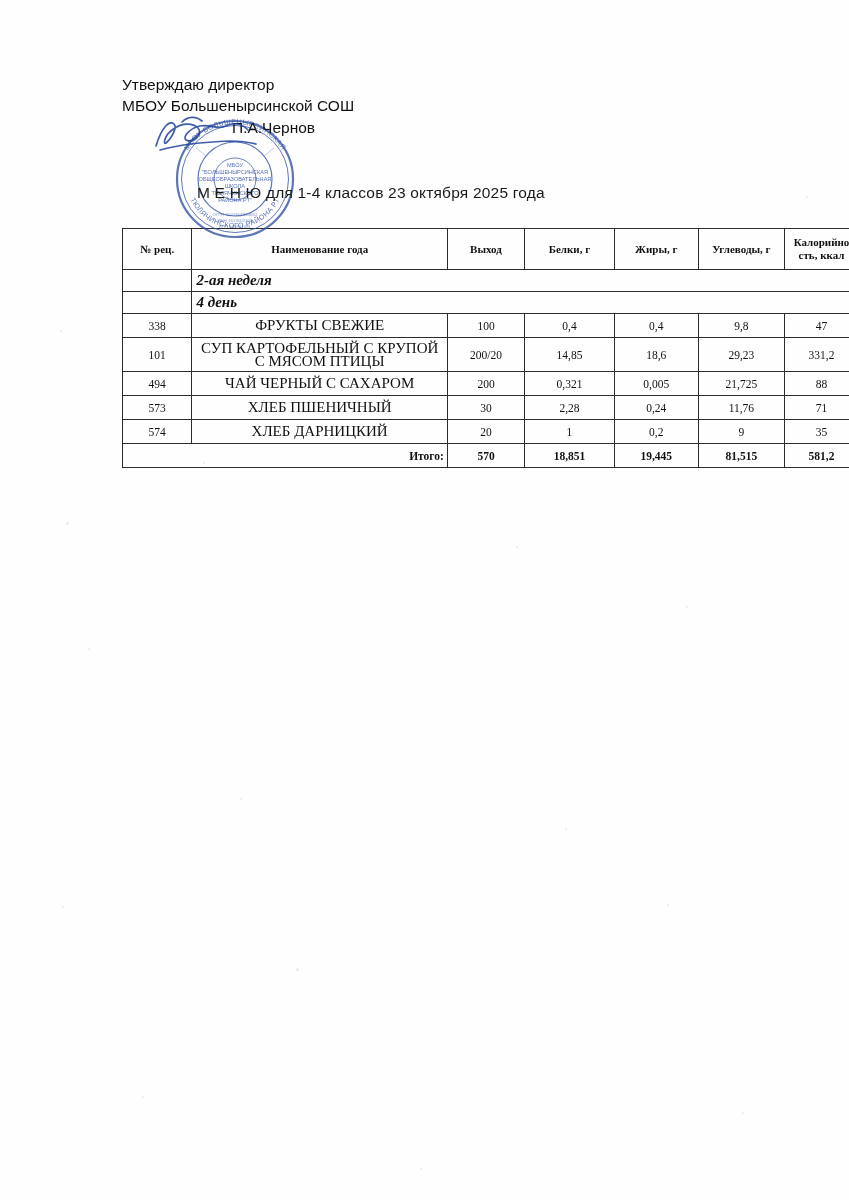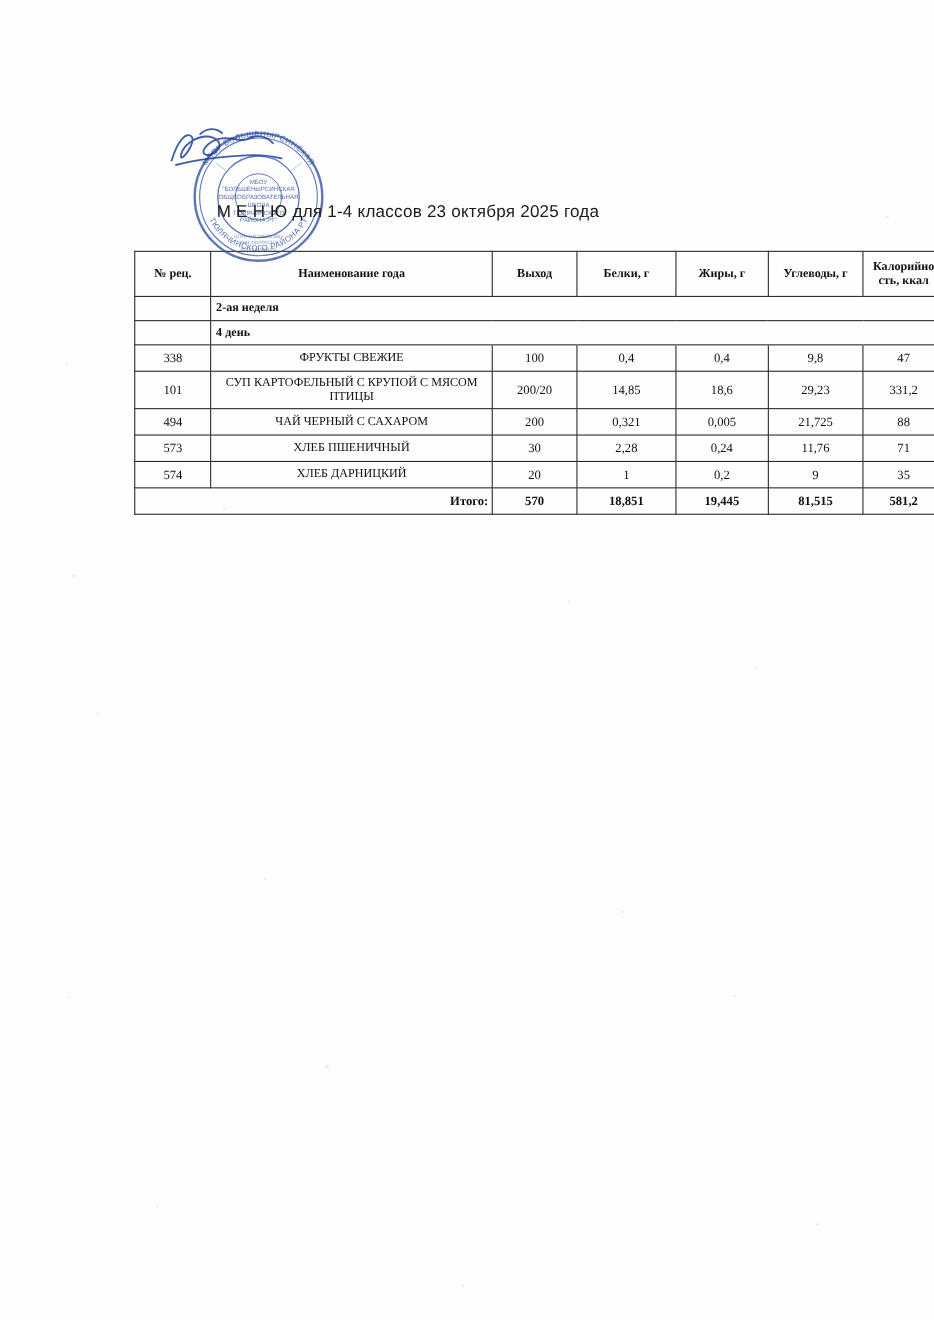--- a/index.html
+++ b/index.html
@@ -103,27 +103,28 @@
   }
   col.c-num   { width: 62px; }
   col.c-name  { width: 228px; }
   col.c-out   { width: 69px; }
   col.c-prot  { width: 80px; }
   col.c-fat   { width: 75px; }
   col.c-carb  { width: 77px; }
   col.c-kcal  { width: 66px; }
 
   td.num   { text-align: right; padding-right: 4px; font-size: 11.5px; }
-  td.name  { text-align: left; padding-left: 4px; font-size: 11px; line-height: 12.5px; }
+  td.name  { text-align: left; padding-left: 4px; font-size: 15px; line-height: 12.5px; }
   td.val   { text-align: center; font-size: 11.5px; }
 
   tr.section td {
     font-weight: bold;
-    font-size: 11px;
+    font-size: 15px;
     height: 17px;
+    font-style: italic;
   }
   tr.section td.name { padding-left: 4px; }
 
   
   .no-r { border-right: none !important; }
   .no-l { border-left: none !important; }
 
   tr.dish td { height: 19px; text-align: center; }
   tr.dish.tall td { height: 29px; }
 
@@ -151,20 +152,25 @@
   <div class="speck" style="left:667px; top:904px;  width:2px;  height:2px;"></div>
   <div class="speck" style="left:806px; top:196px;  width:2px;  height:2px;"></div>
   <div class="speck" style="left:62px;  top:906px;  width:2px;  height:2px;"></div>
   <div class="speck" style="left:142px; top:1096px; width:2px;  height:2px;"></div>
   <div class="speck" style="left:742px; top:1112px; width:2px;  height:2px;"></div>
   <div class="speck" style="left:420px; top:1168px; width:2px;  height:2px;"></div>
   <div class="speck" style="left:240px; top:798px;  width:2px;  height:2px;"></div>
   <div class="speck" style="left:516px; top:546px;  width:2px;  height:2px;"></div>
   <div class="speck" style="left:686px; top:606px;  width:2px;  height:2px;"></div>
 
+  <div class="header">
+    <div class="line1">Утверждаю директор</div>
+    <div class="line2">МБОУ Большенырсинской СОШ</div>
+    <span class="director-name">П.А.Чернов</span>
+  </div>
 
   <div class="stamp-wrap">
     <svg viewBox="0 0 150 150" width="150" height="150" aria-hidden="true">
       <defs>
         <path id="arcTop" d="M 20,75 A 55,55 0 0 1 130,75"></path>
         <path id="arcBottom" d="M 26,75 A 49,49 0 0 0 124,75"></path>
       </defs>
       <g fill="none" stroke="#2f4fa3" stroke-opacity="0.78">
         <circle cx="75" cy="75" r="58" stroke-width="2.2"></circle>
         <circle cx="75" cy="75" r="53.5" stroke-width="1"></circle>

